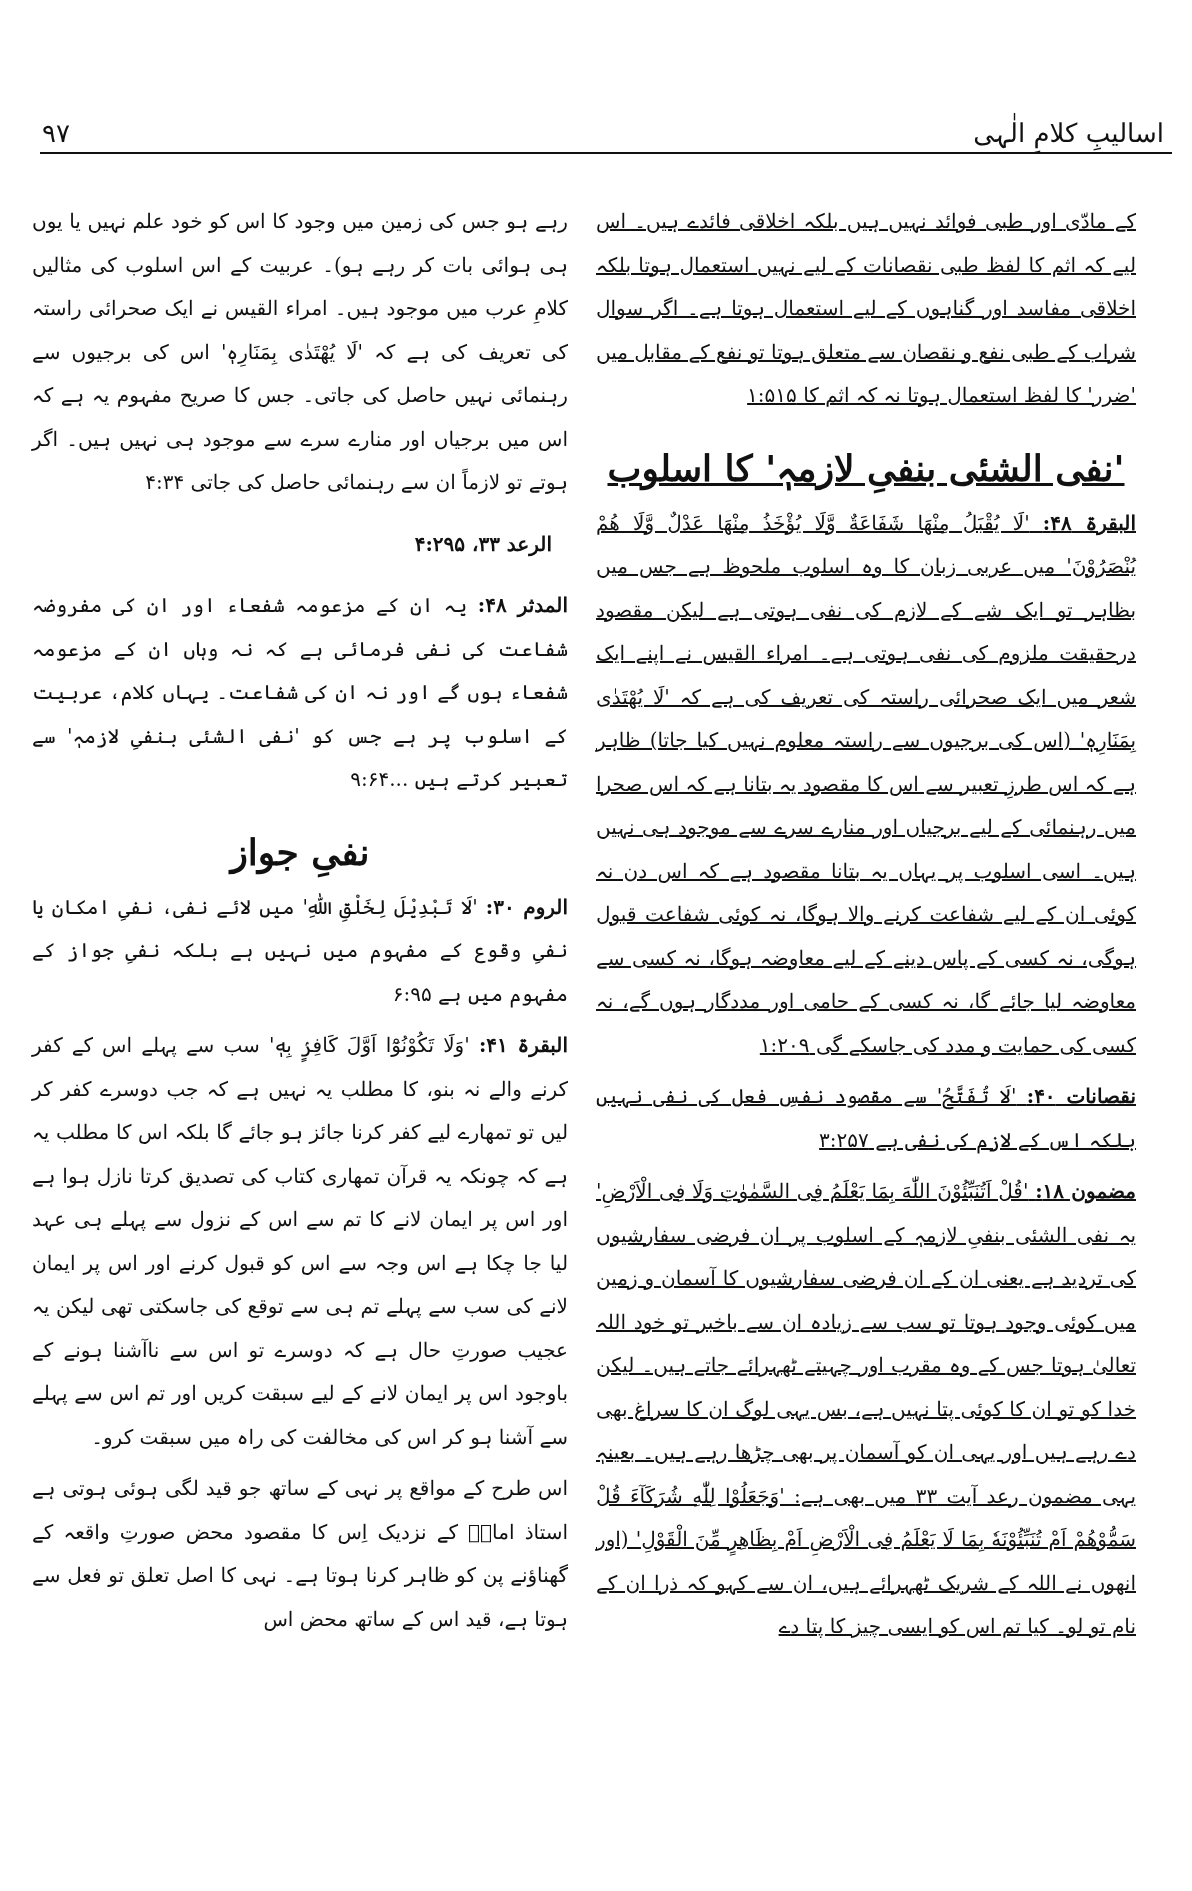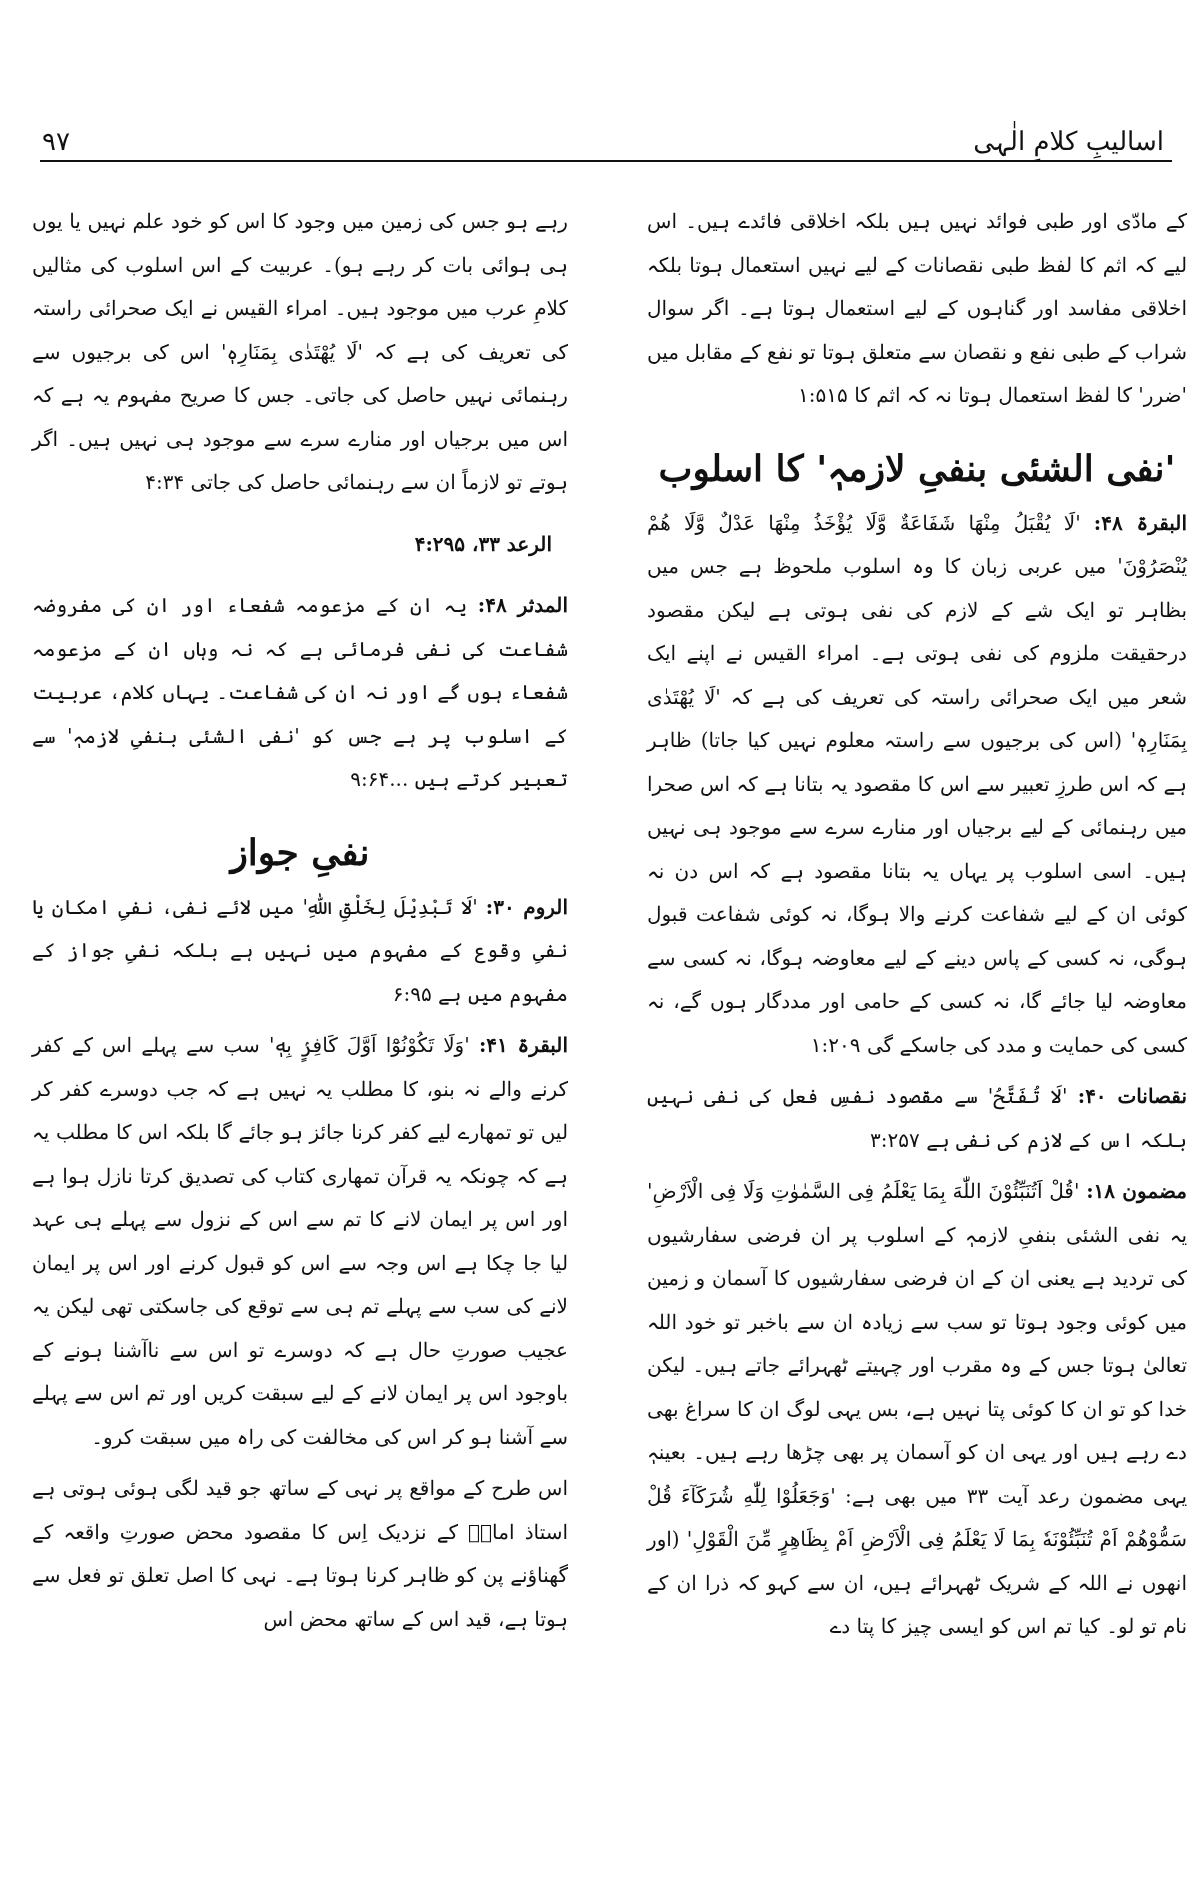--- a/index.html
+++ b/index.html
@@ -2,37 +2,37 @@
 <html><head>
 <meta charset="utf-8">
 <style>
   html, body { margin: 0; padding: 0; background: #ffffff; }
   body {
     width: 1192px; height: 1891px; position: relative; overflow: hidden;
     font-family: "DejaVu Sans", sans-serif; color: #111111;
   }
   .page { position: absolute; left: 0; top: 0; width: 1192px; height: 1891px; }
   .header {
-    position: absolute; left: 40px; right: 20px; top: 118px; height: 42px;
+    position: absolute; left: 40px; right: 20px; top: 110px; height: 42px;
     border-bottom: 2px solid #111;
   }
   .page-number {
     position: absolute; left: 2px; bottom: 4px; font-size: 26px; direction: rtl;
     font-family: "DejaVu Sans", sans-serif;
   }
   .running-title {
     position: absolute; right: 8px; bottom: 4px; font-size: 26px; direction: rtl;
     font-family: "DejaVu Serif", serif;
     margin-top: 36px;
   }
   .col {
     position: absolute; top: 200px; direction: rtl; text-align: justify;
     font-family: "DejaVu Serif", serif; font-size: 20px; line-height: 43.5px;
   }
-  .col-right { left: 647px; width: 540px; }
+  .col-right { left: 596px; width: 540px; text-decoration: underline; }
   .col-left { left: 32px; width: 536px; }
   .para { margin: 0 0 8px 0; }
   .heading {
     text-align: center; font-size: 36px; line-height: 48px; margin: 26px 0 10px 0;
     font-family: "DejaVu Serif", serif; font-weight: bold;
   }
   .ref { font-weight: bold; }
   .citation { margin: 18px 16px 18px 0; text-align: right; }
 </style>
 </head>

